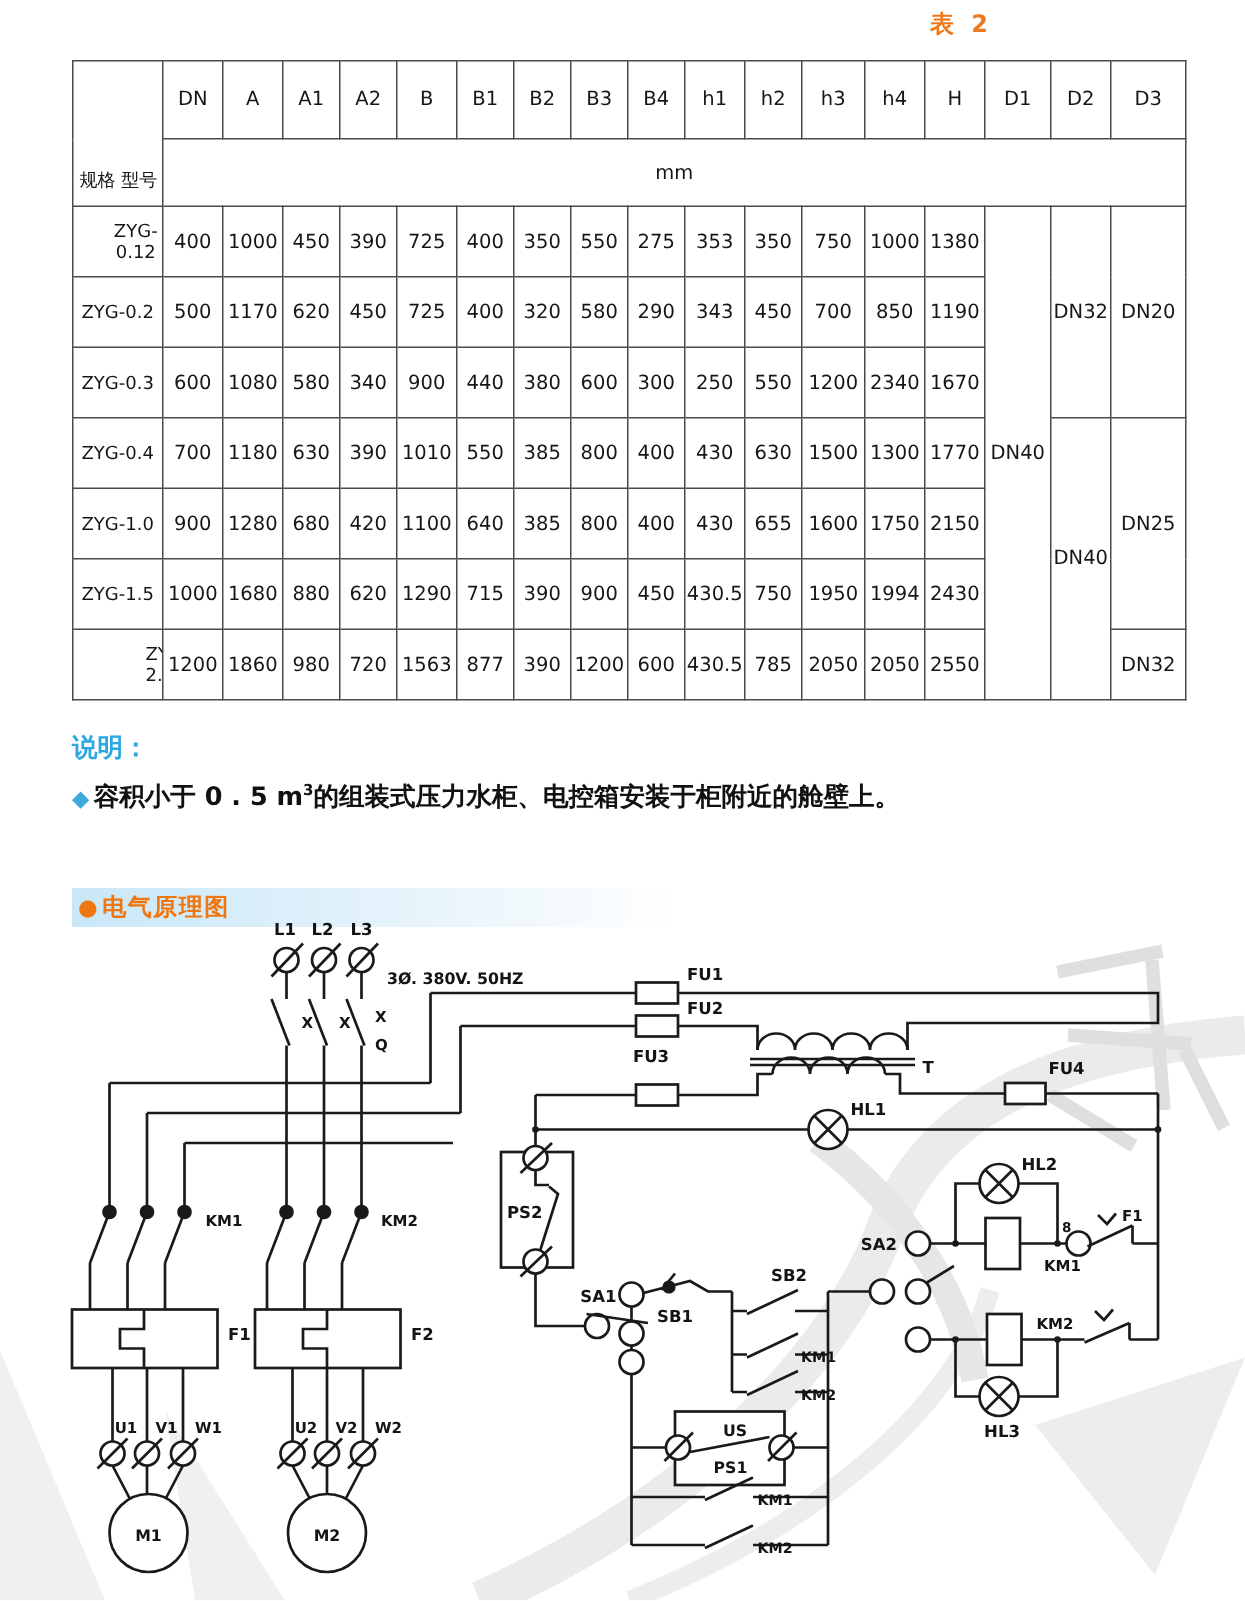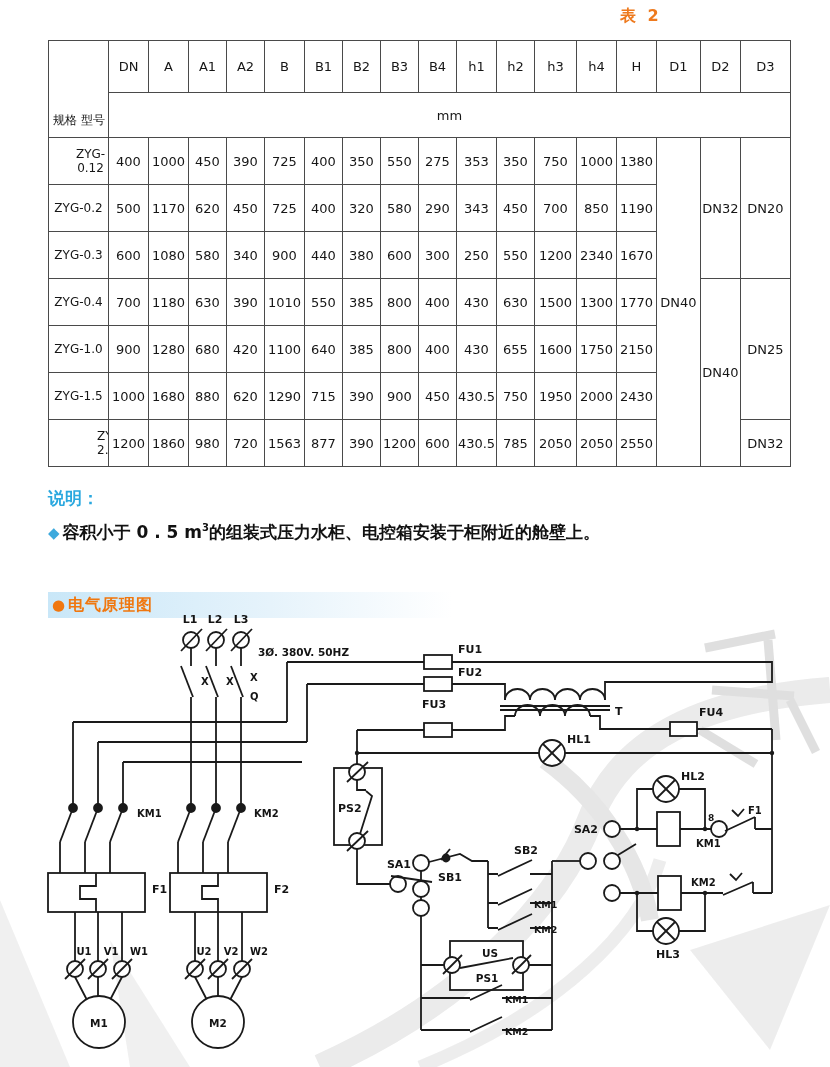--- a/index.html
+++ b/index.html
@@ -188,21 +188,21 @@
             <td>880</td>
             <td>620</td>
             <td>1290</td>
             <td>715</td>
             <td>390</td>
             <td>900</td>
             <td>450</td>
             <td>430.5</td>
             <td>750</td>
             <td>1950</td>
-            <td>2000</td>
+            <td>1994</td>
             <td>2430</td>
           </tr>
           <tr>
             <td style="font-size: 12px; padding-left: 48px;">ZYG-2.0</td>
             <td>1200</td>
             <td>1860</td>
             <td>980</td>
             <td>720</td>
             <td>1563</td>
             <td>877</td>

